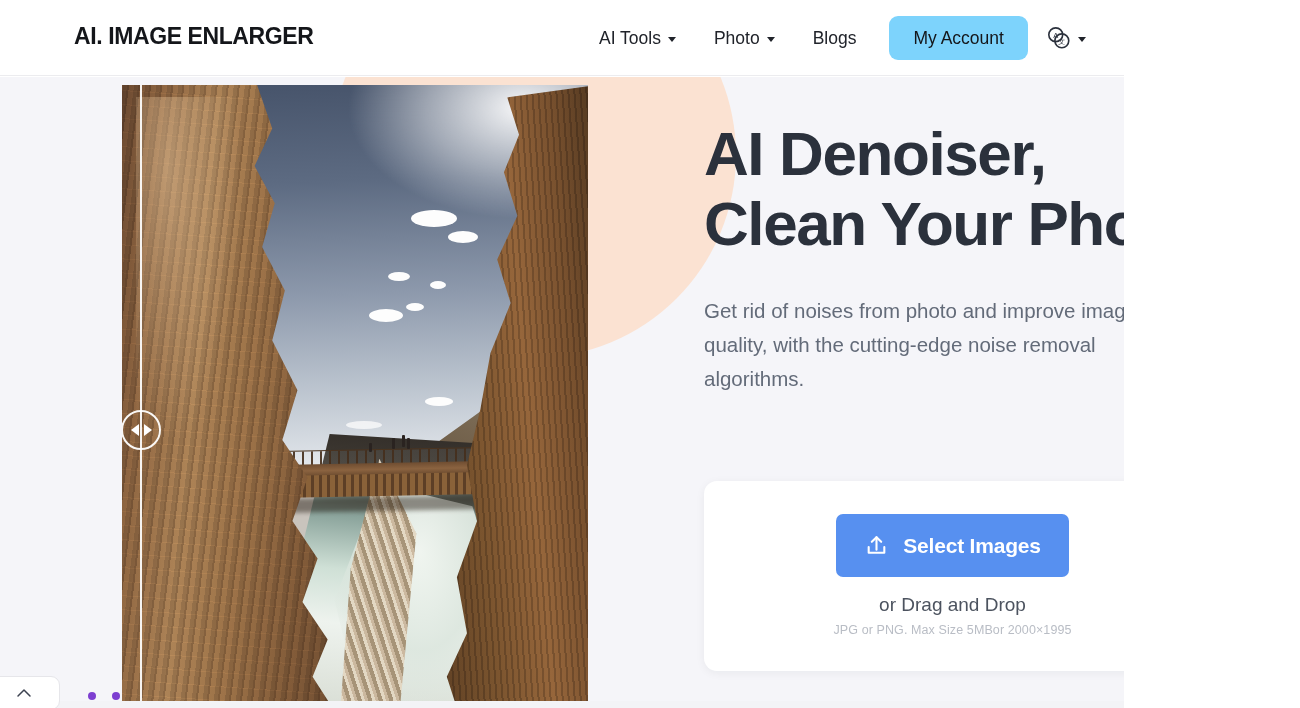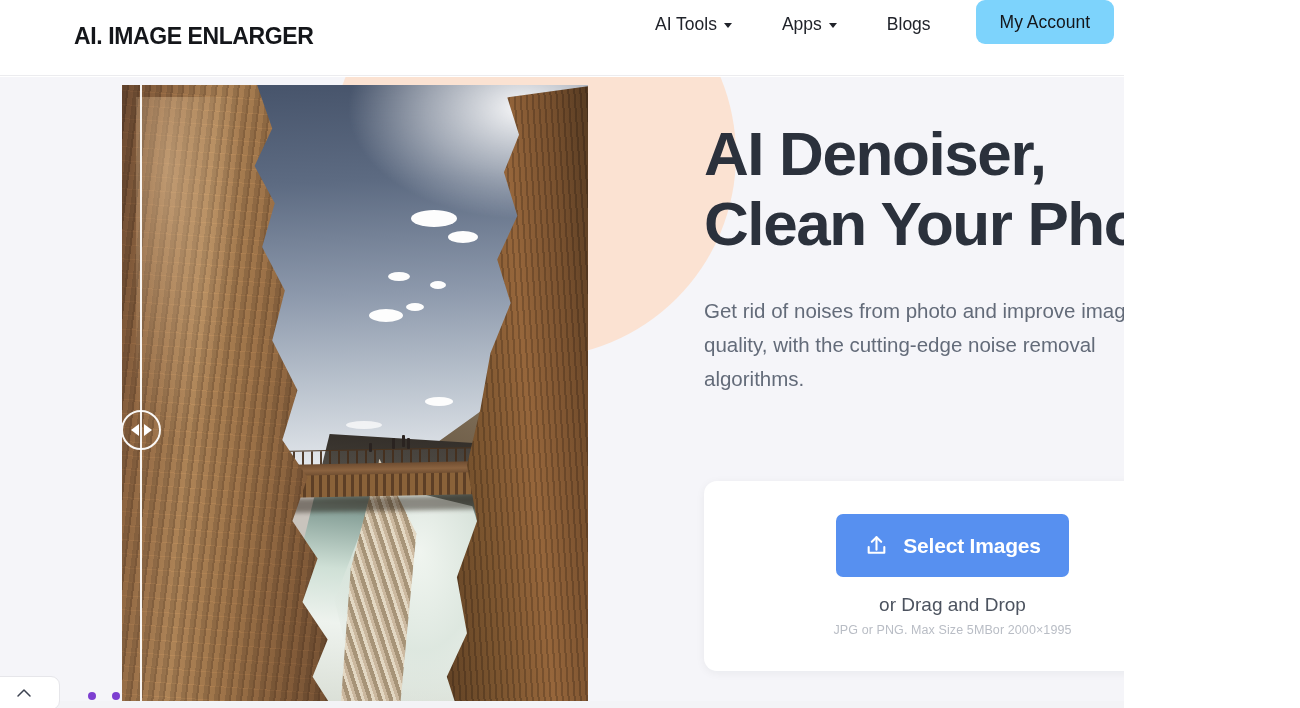--- a/index.html
+++ b/index.html
@@ -19,22 +19,22 @@
     border-bottom: 1px solid #ececef;
     display: flex; align-items: center;
     z-index: 40;
   }
   .brand {
     position: absolute; left: 74px; top: 23px;
     font-size: 23px; font-weight: 700; letter-spacing: -0.4px;
     color: #14161a; white-space: nowrap;
   }
   .nav {
-    position: absolute; left: 636px; top: 0;
-    height: 76px; display: flex; align-items: flex-start; gap: 12px;
+    position: absolute; left: 580px; top: 0;
+    height: 76px; display: flex; align-items: center; gap: 0;
   }
   .nav-item {
     display: flex; align-items: center; gap: 7px;
     font-size: 17.5px; color: #20232a;
     padding: 0 19px; height: 48px; line-height: 48px;
     cursor: pointer; white-space: nowrap;
   }
   .caret {
     width: 0; height: 0;
     border-left: 4.5px solid transparent;
@@ -257,21 +257,21 @@
 
   <div class="header">
     <div class="brand">AI. IMAGE ENLARGER</div>
 
     <div class="nav">
       <div class="nav-item">
         <span>AI Tools</span>
         <i class="caret"></i>
       </div>
       <div class="nav-item">
-        <span>Apps</span>
+        <span>Photo</span>
         <i class="caret"></i>
       </div>
       <div class="nav-item">
         <span>Blogs</span>
       </div>
 
       <div class="account-btn">
         <span>My Account</span>
       </div>
 

